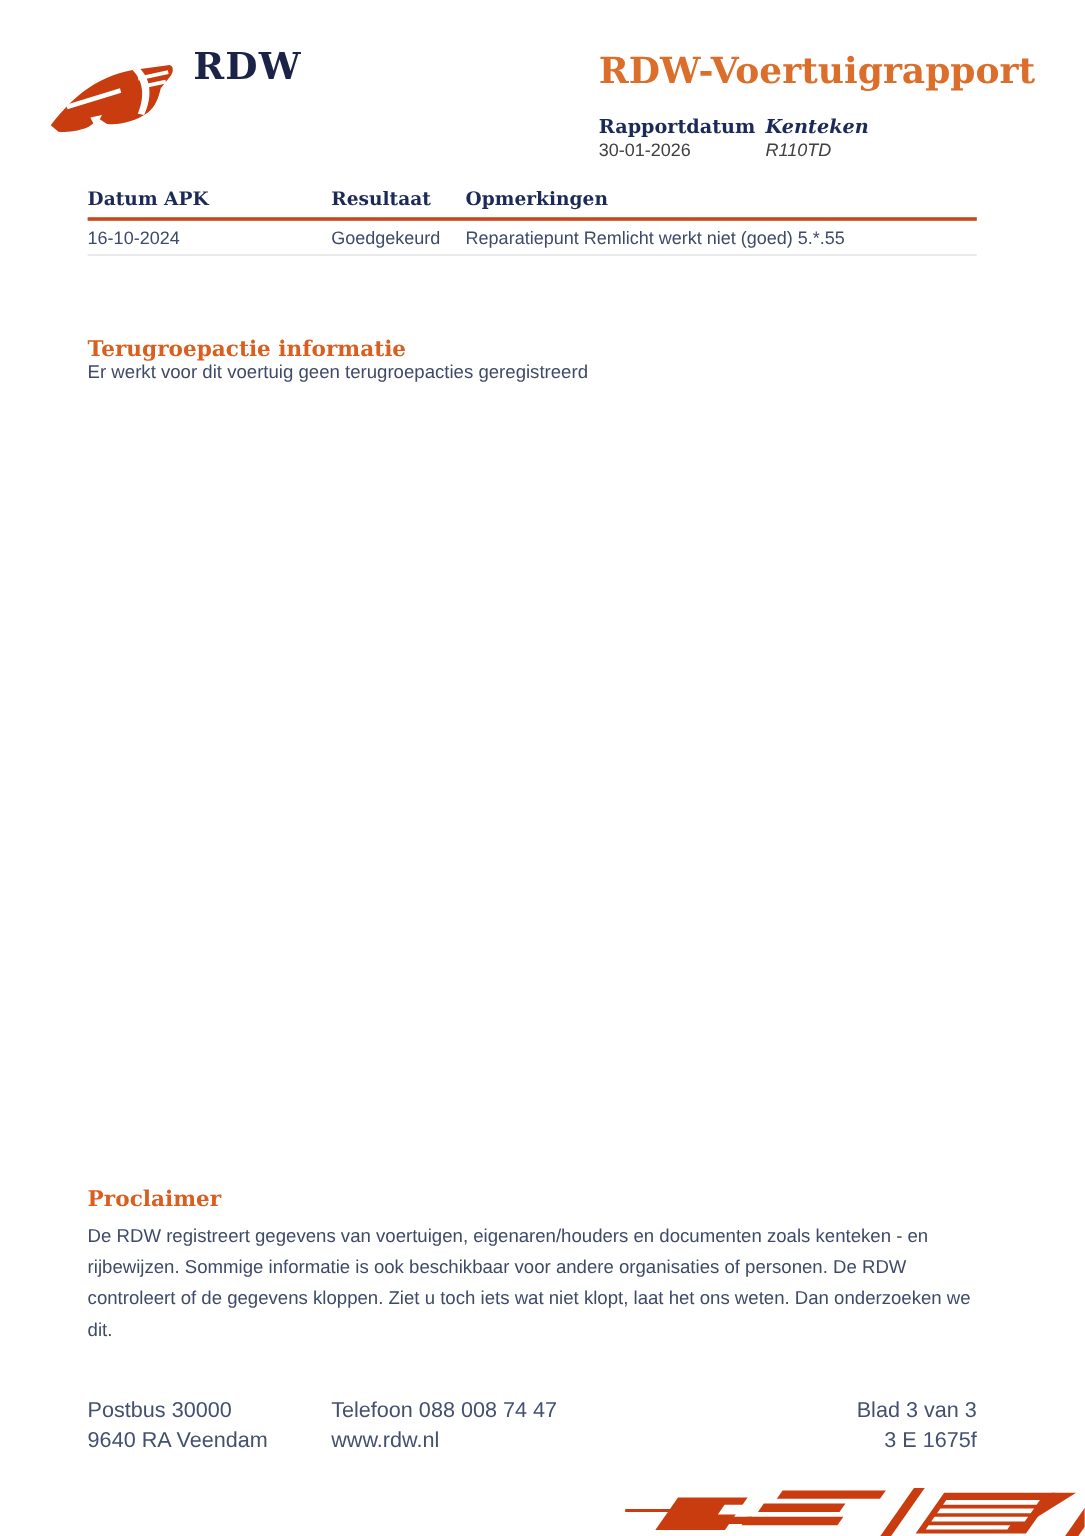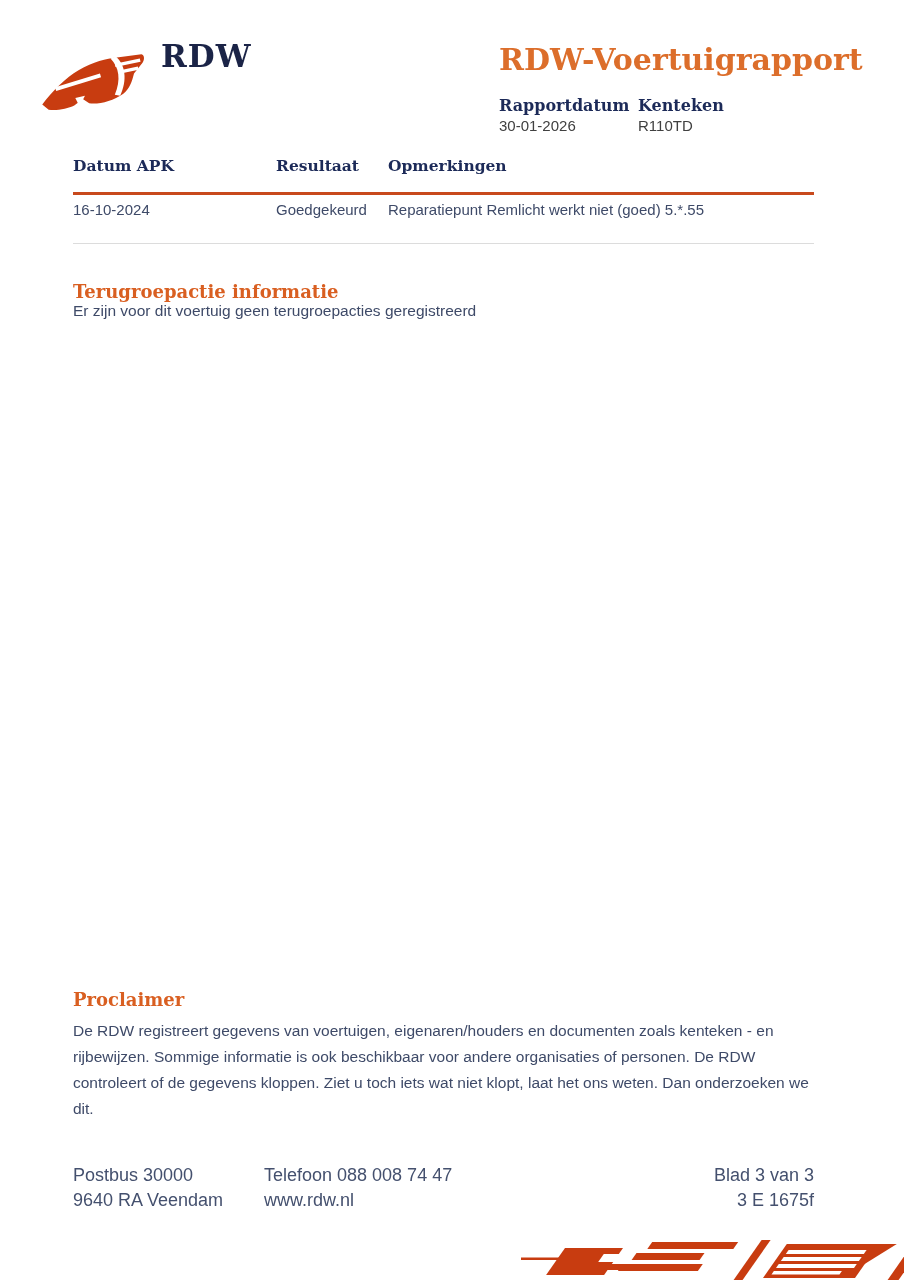--- a/index.html
+++ b/index.html
@@ -17,55 +17,55 @@
   .page-title{
     left:499px;top:42px;font-family:"DejaVu Serif","Liberation Serif",serif;
     font-weight:bold;font-size:30px;color:#dc6e2b;
   }
   .meta-label{
     font-family:"DejaVu Serif","Liberation Serif",serif;font-weight:bold;
     font-size:16px;color:#1c2a58;top:96px;
   }
   .meta-value{font-size:15px;color:#404040;top:117px;}
   .meta-col1{left:499px;}
-  .meta-col2{left:638px;}
+  .meta-col2{left:638px;font-style:italic;}
   
   .apk-table{left:73px;top:157px;width:741px;}
   .apk-header{
     display:grid;grid-template-columns:203px 112px 426px;
-    border-bottom:3px solid #c8491c;padding-bottom:17px;
+    border-bottom:3px solid #c8491c;padding-bottom:6px;
   }
   .apk-header > div{
     font-family:"DejaVu Serif","Liberation Serif",serif;font-weight:bold;
     font-size:15.5px;color:#1c2a58;line-height:18px;
   }
   .apk-row{
     display:grid;grid-template-columns:203px 112px 426px;
-    padding-top:4px;padding-bottom:23px;border-bottom:1px solid #dcdcdc;
+    padding-top:4px;padding-bottom:3px;border-bottom:1px solid #dcdcdc;
   }
   .apk-row > div{font-size:15px;color:#3e4a68;line-height:21px;}
   .remark{margin:0;}
   
   .section-heading{
     font-family:"DejaVu Serif","Liberation Serif",serif;font-weight:bold;
     font-size:18px;color:#d95f21;
   }
   .recall-heading{left:73px;top:281px;}
   .recall-body{left:73px;top:302px;font-size:15.5px;color:#3e4a68;}
   .proclaimer-heading{left:73px;top:989px;}
   .proclaimer-body{
     left:73px;top:1018px;width:741px;font-size:15.5px;color:#3e4a68;
     line-height:26px;
   }
   
   .footer-col{top:1169px;font-size:18px;color:#44506e;}
   .footer-col div{line-height:12.5px;}
   .footer-col div + div{margin-top:12px;}
   .footer-col1{left:73px;}
-  .footer-col2{left:264px;}
+  .footer-col2{left:276px;}
   .footer-col3{right:90px;text-align:right;}
   
   .speed-lines{left:518px;top:1238px;width:386px;height:42px;}
 </style>
 </head>
 <body>
 
 <div class="abs logo-wrap">
   <svg width="112" height="64" viewBox="0 0 105 60" xmlns="http://www.w3.org/2000/svg">
     <path fill="#c83c10" d="M4,51 C14,38 26,26 38,19 C52,11 64,8 74,7 L97,4 C100,5 100,9 98,12 L90,22 C88,30 86,36 80,41 C70,48 58,51 48,50 L42,46 L34,52 C28,55 18,57 10,56 Z"></path>
@@ -93,21 +93,21 @@
   <div class="apk-row">
     <div>16-10-2024</div>
     <div>Goedgekeurd</div>
     <div>
       <p class="remark">Reparatiepunt Remlicht werkt niet (goed) 5.*.55</p>
     </div>
   </div>
 </div>
 
 <div class="abs section-heading recall-heading">Terugroepactie informatie</div>
-<div class="abs recall-body">Er zijn voor dit voertuig geen terugroepacties geregistreerd</div>
+<div class="abs recall-body">Er werkt voor dit voertuig geen terugroepacties geregistreerd</div>
 
 <div class="abs section-heading proclaimer-heading">Proclaimer</div>
 <div class="abs proclaimer-body">De RDW registreert gegevens van voertuigen, eigenaren/houders en documenten zoals kenteken - en rijbewijzen. Sommige informatie is ook beschikbaar voor andere organisaties of personen. De RDW controleert of de gegevens kloppen. Ziet u toch iets wat niet klopt, laat het ons weten. Dan onderzoeken we dit.</div>
 
 <div class="abs footer-col footer-col1">
   <div>Postbus 30000</div>
   <div>9640 RA Veendam</div>
 </div>
 <div class="abs footer-col footer-col2">
   <div>Telefoon 088 008 74 47</div>

